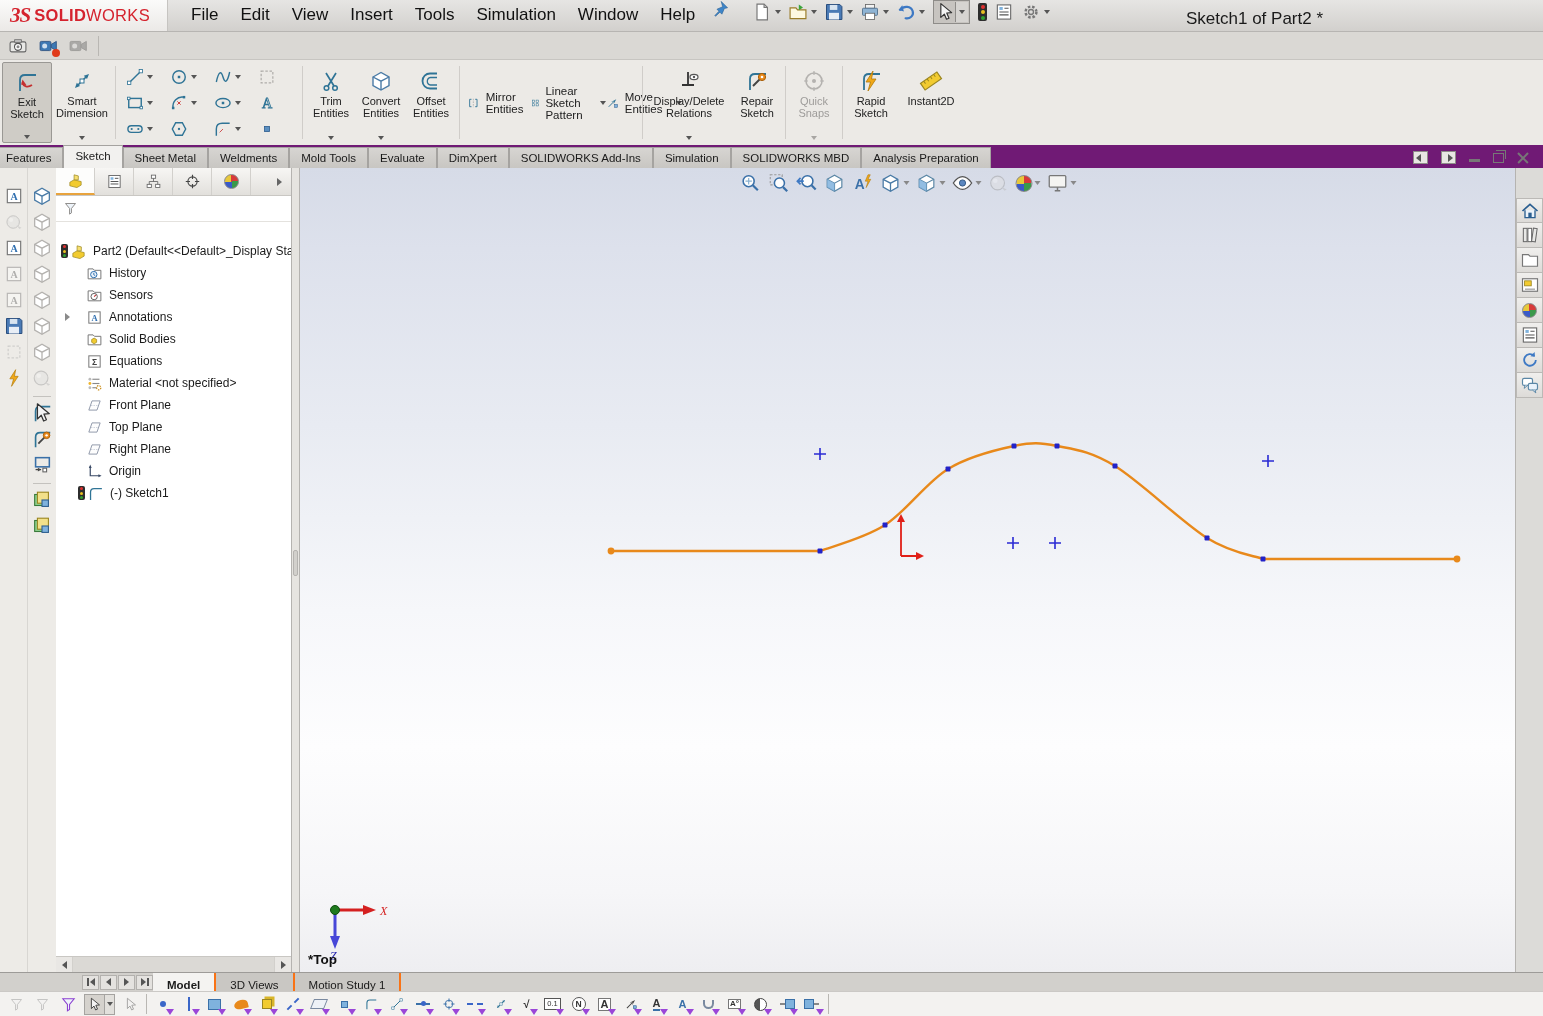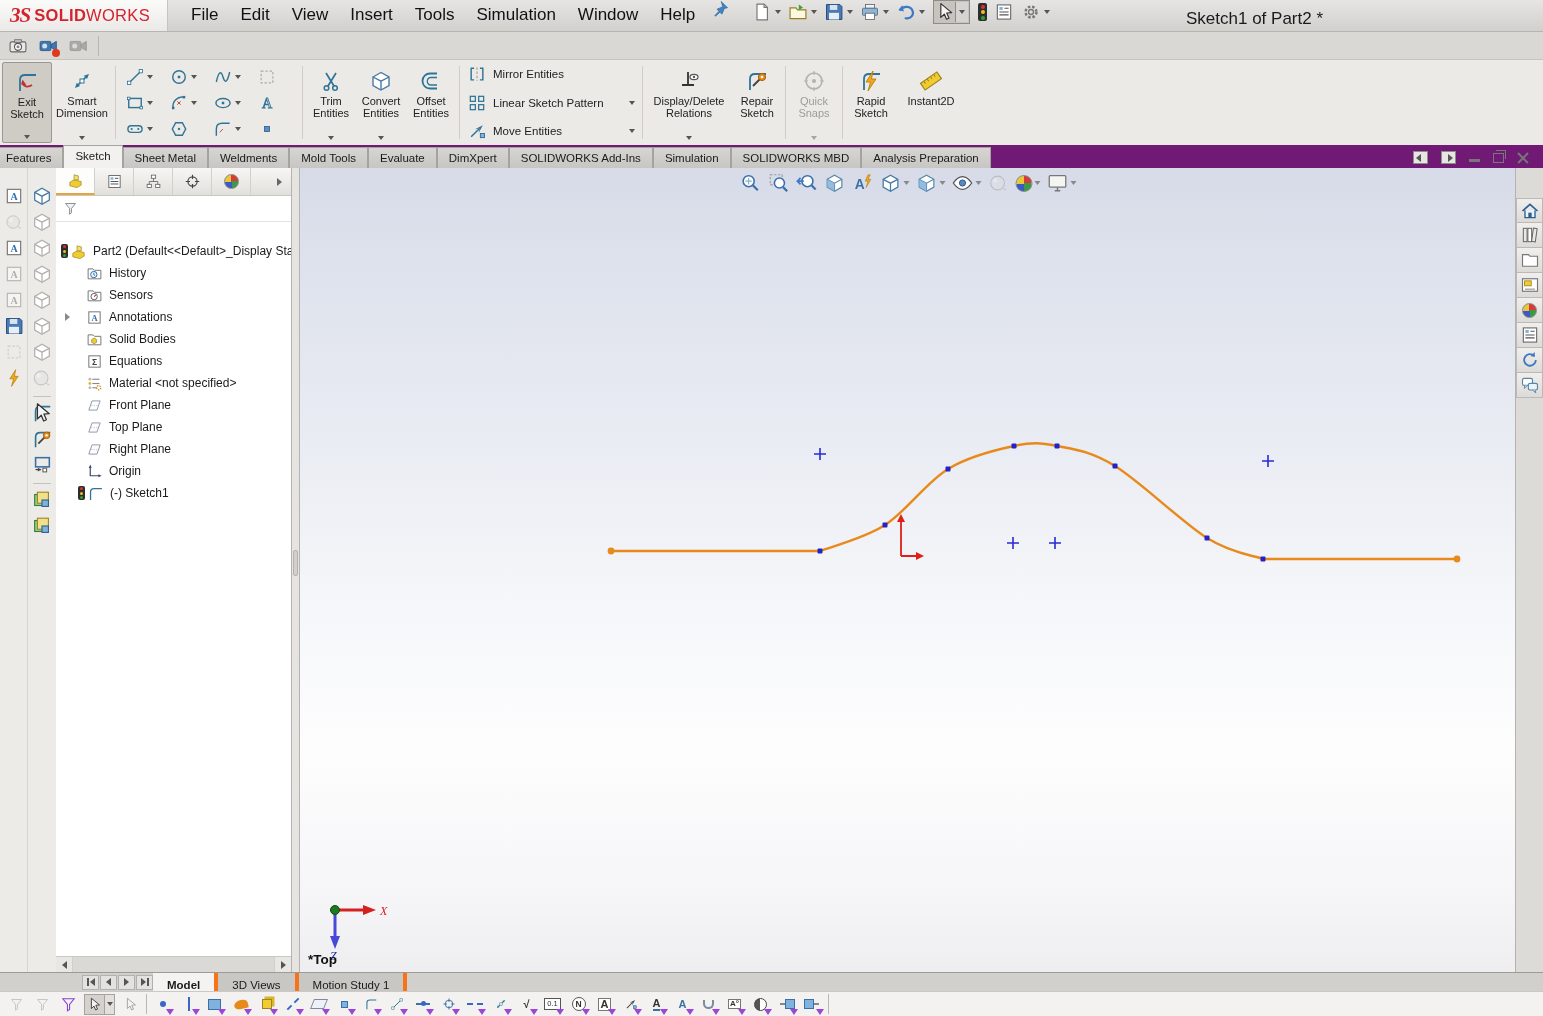--- a/index.html
+++ b/index.html
@@ -46,21 +46,21 @@
   .rsep{width:1px;background:#d0cdc9;margin:4px 3px;flex:none}
   .bigbtn{width:50px;flex:none;display:flex;flex-direction:column;align-items:center;padding-top:5px;font-size:11px;line-height:12px;text-align:center;color:#222}
   .bigbtn .bicon{height:27px;display:flex;align-items:center;justify-content:center}
   .bigbtn .blabel{margin-top:1px}
   .bigbtn .bcaret{margin-top:auto;margin-bottom:3px}
   .bigbtn.pressed{background:#cfccc6;border:1px solid #9a9894;border-radius:2px}
   .bigbtn.wide{width:60px}.bigbtn.wider{width:86px}.bigbtn.w70{width:70px}
   .bigbtn.disabled{color:#9e9c9a}
   .egrid{display:grid;grid-template-rows:repeat(3,26px);grid-auto-flow:column;align-content:center;gap:0 2px;padding:0 3px}
   .ecell{display:flex;align-items:center;width:42px;gap:2px;padding-left:3px}
-  .mgroup{display:flex;flex-direction:column;justify-content:space-between;width:176px;padding:2px 4px;flex:none}
+  .mgroup{display:flex;flex-direction:row;justify-content:flex-start;width:176px;padding:2px 4px;flex:none}
   .mrow{display:flex;align-items:center;gap:6px;font-size:11.5px;color:#222}
   .mrow .cd{margin-left:auto}
 
   
   #tabrow{position:absolute;top:145px;left:0;right:0;height:23px;background:#701a75;display:flex;align-items:flex-end}
   .rtab{padding:4px 11px;font-size:11.5px;background:linear-gradient(#d7d5d2,#c8c6c2);border:1px solid #a5a3a0;border-bottom:none;height:21px;white-space:nowrap}
   .rtab:first-child{margin-left:-6px}
   .rtab.active{background:#f2f1ef;height:23px;position:relative;z-index:2}
   .wctl{margin-left:auto;display:flex;align-items:center;gap:13px;padding-right:14px;padding-bottom:4px}
   .paneico{width:15px;height:13px;border:1px solid #8e8c89;background:#e8e6e3;display:flex;align-items:center;padding:0 2px}
@@ -108,21 +108,21 @@
 
   #rpane{position:absolute;right:0;top:0;bottom:0;width:28px;background:#dcdbd8;border-left:1px solid #b5b3b0;display:flex;flex-direction:column;align-items:center;padding-top:30px}
   .rbtn{width:27px;height:25px;display:flex;align-items:center;justify-content:center;border:1px solid #bbb9b6;border-top:none;background:linear-gradient(#f0efed,#dddbd8)}
   .rbtn:first-child{border-top:1px solid #bbb9b6}
   .cwheel{width:15px;height:15px;border-radius:50%;border:1px solid #888;background:conic-gradient(#d83a3a 0 25%,#3a9a4a 25% 50%,#3a5ac8 50% 75%,#e8c83a 75% 100%)}
 
   
   #doctabs{position:absolute;top:972px;left:0;right:0;height:19px;background:#d2d0cc;border-top:1px solid #9d9b98;display:flex;align-items:stretch;font-size:11.5px}
   .dnav{display:flex;margin-left:82px;align-items:center;gap:1px}
   .dnbtn{width:17px;height:15px;display:flex;align-items:center;justify-content:center;gap:1px;background:#e4e2df;border:1px solid #b3b1ae}
-  .dtab{padding:12px 14px;display:flex;align-items:center;background:#c9c7c3;border-right:4px solid #f97316;white-space:nowrap}
+  .dtab{padding:12px 14px;display:flex;align-items:center;background:#c9c7c3;border-right:2px solid #f97316;white-space:nowrap}
   .dtab.active{background:#f4f3f1;font-weight:700}
 
   
   #filterbar{position:absolute;top:991px;left:0;right:0;height:25px;background:#f3f2f0;border-top:1px solid #cbc9c6;display:flex;align-items:center;gap:5px;padding-left:6px}
   .fic{width:21px;height:21px;position:relative;display:flex;align-items:center;justify-content:center;flex:none}
   .fic.fun::after{content:"";position:absolute;right:-1px;bottom:0;width:0;height:0;border-left:4px solid transparent;border-right:4px solid transparent;border-top:6px solid #9a46d8}
   .fic.pressed{background:#d5d2cd;border:1px solid #a5a3a0}
   .fic-caret{width:10px;height:21px;display:flex;align-items:center;justify-content:center;border:1px solid #a5a3a0;border-left:none;background:#e2e0dc}
   .gdot{width:6px;height:6px;border-radius:50%;background:#3a66c8}
   .gvline{width:2px;height:14px;background:#3a66c8}

